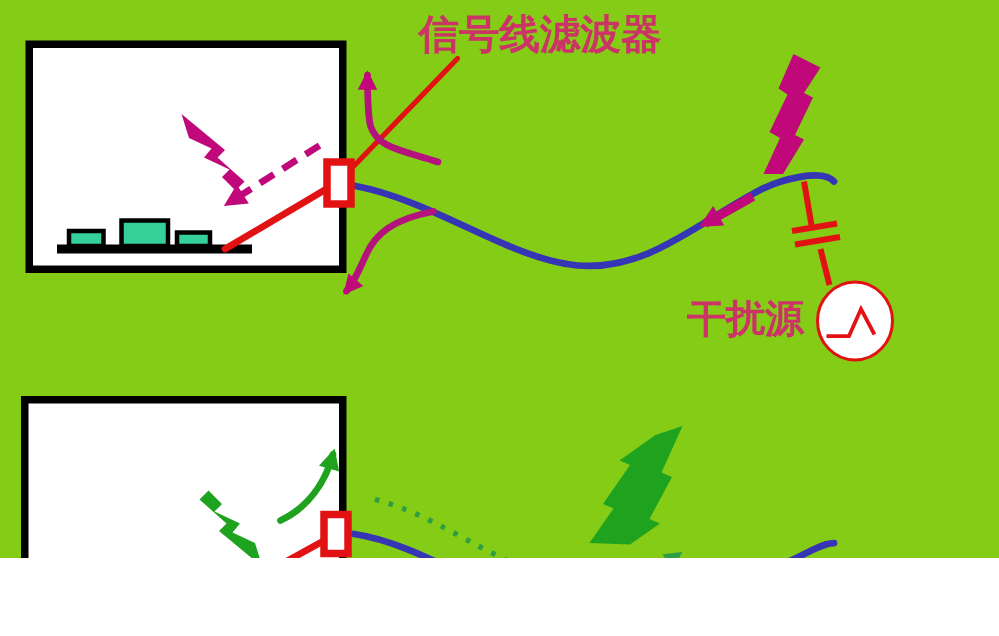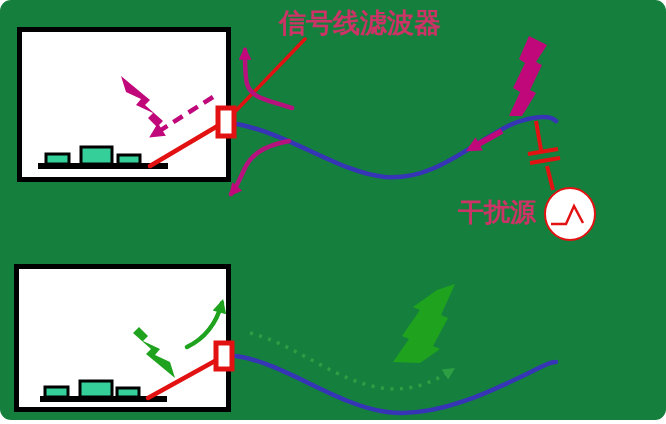--- a/index.html
+++ b/index.html
@@ -1,19 +1,18 @@
 <!DOCTYPE html>
 <html><head>
 <meta charset="utf-8">
 <style>
   html,body{margin:0;padding:0;background:#ffffff;}
   #stage{
-    position:relative;width:666px;height:420px;background:#15803d;overflow:hidden;
+    position:relative;width:666px;height:372px;background:#84cc16;overflow:hidden;
     font-family:"Liberation Sans",sans-serif;
-    border-radius:11px;
   }
   svg text{font-family:"Liberation Sans",sans-serif;font-weight:bold;}
 </style>
 </head>
 <body>
 
 <div id="stage">
 <svg width="666" height="424" viewBox="0 0 666 424">
   <defs>
     <marker id="mArrM" viewBox="0 0 10 10" refX="7.5" refY="5" markerWidth="15" markerHeight="13" orient="auto" markerUnits="userSpaceOnUse">

